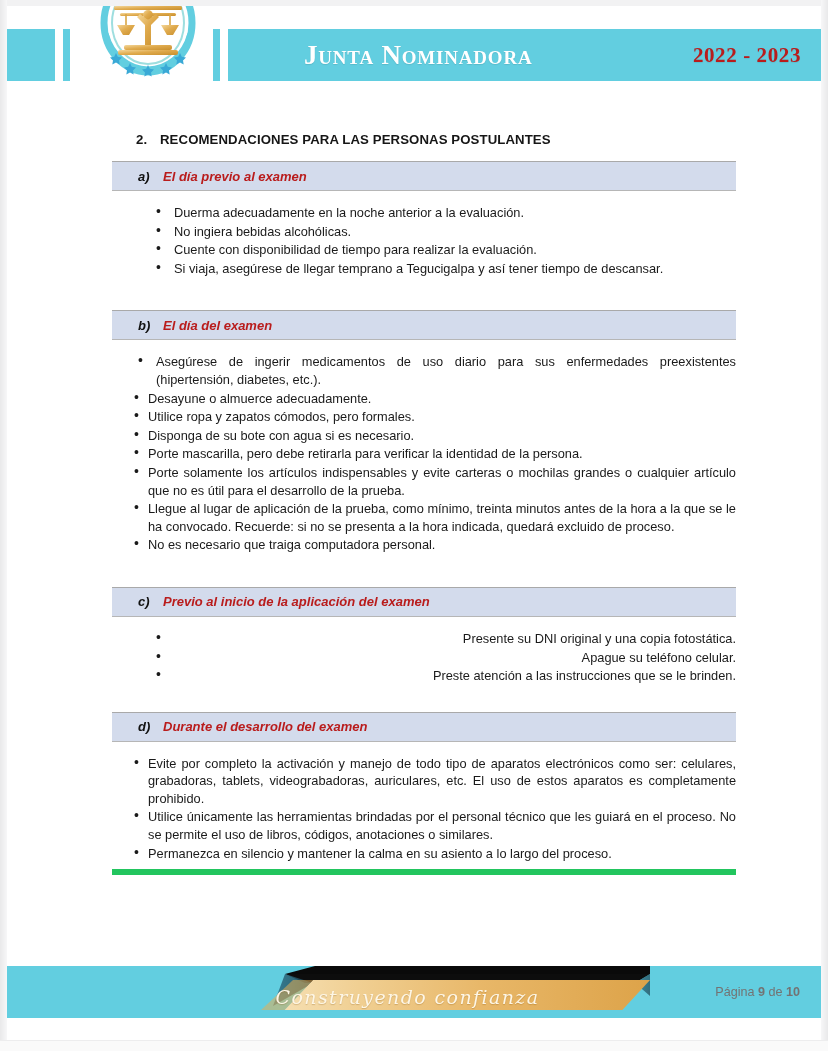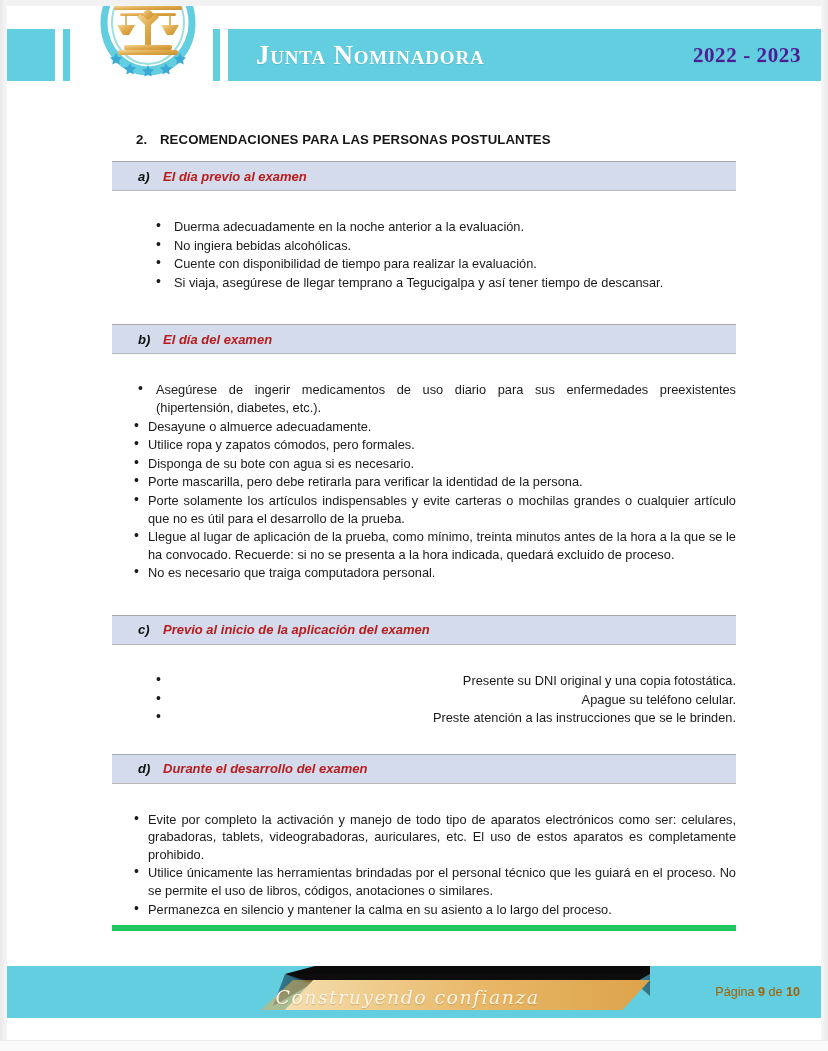--- a/index.html
+++ b/index.html
@@ -102,24 +102,25 @@
   }
   .hdr-title {
     font-family: "Liberation Serif", "DejaVu Serif", serif;
     color: #ffffff;
     font-size: 27px;
     font-weight: 700;
     letter-spacing: 0.8px;
     font-variant: small-caps;
     text-shadow: 0 1px 1px rgba(0,0,0,0.10);
     white-space: nowrap;
+    margin-left: 48px;
   }
   .hdr-years {
     font-family: "Liberation Serif", "DejaVu Serif", serif;
-    color: #4c1d95;
+    color: #b91c1c;
     font-size: 21px;
     font-weight: 700;
     letter-spacing: 0.6px;
     white-space: nowrap;
     text-shadow: 0 1px 1px rgba(0,0,0,0.08);
   }
 
   
   .logo {
     position: absolute;
@@ -174,21 +175,21 @@
     width: 25px;
     flex: 0 0 25px;
   }
   .section-band .band-title {
     font-size: 13px;
     font-style: italic;
     font-weight: bold;
     color: #b91c1c;
   }
   .section-body {
-    margin: 16px 92px 0 112px;
+    margin: 2px 92px 0 112px;
     padding: 11px 0 10px 0;
     box-sizing: border-box;
   }
   .section-body.rule-bottom {
     border-bottom: 6px solid #22c55e;
     padding-bottom: 6px;
   }
   ul.blist {
     list-style: none;
     margin: 0;
@@ -279,21 +280,21 @@
     overflow: hidden;
   }
   .footer-pagenum {
     position: absolute;
     right: 28px;
     top: 0;
     height: 52px;
     display: flex;
     align-items: center;
     font-size: 12.6px;
-    color: #a16207;
+    color: #737373;
     white-space: nowrap;
   }
   .footer-pagenum b { font-weight: bold; }
   .ribbon-script {
     position: absolute;
     left: 0;
     top: 0;
     width: 485px;
     height: 52px;
     display: flex;

